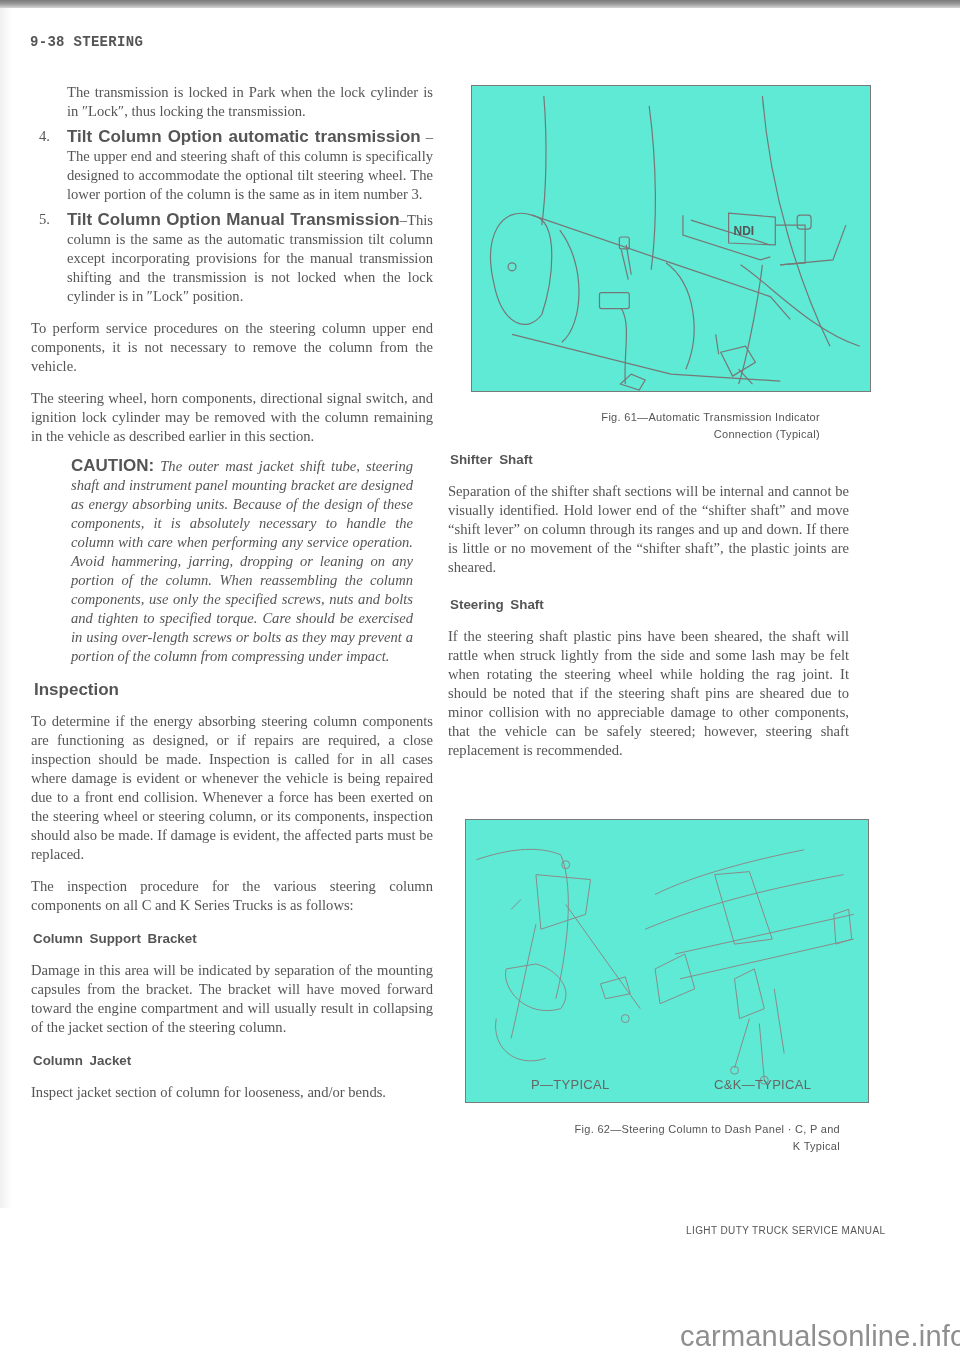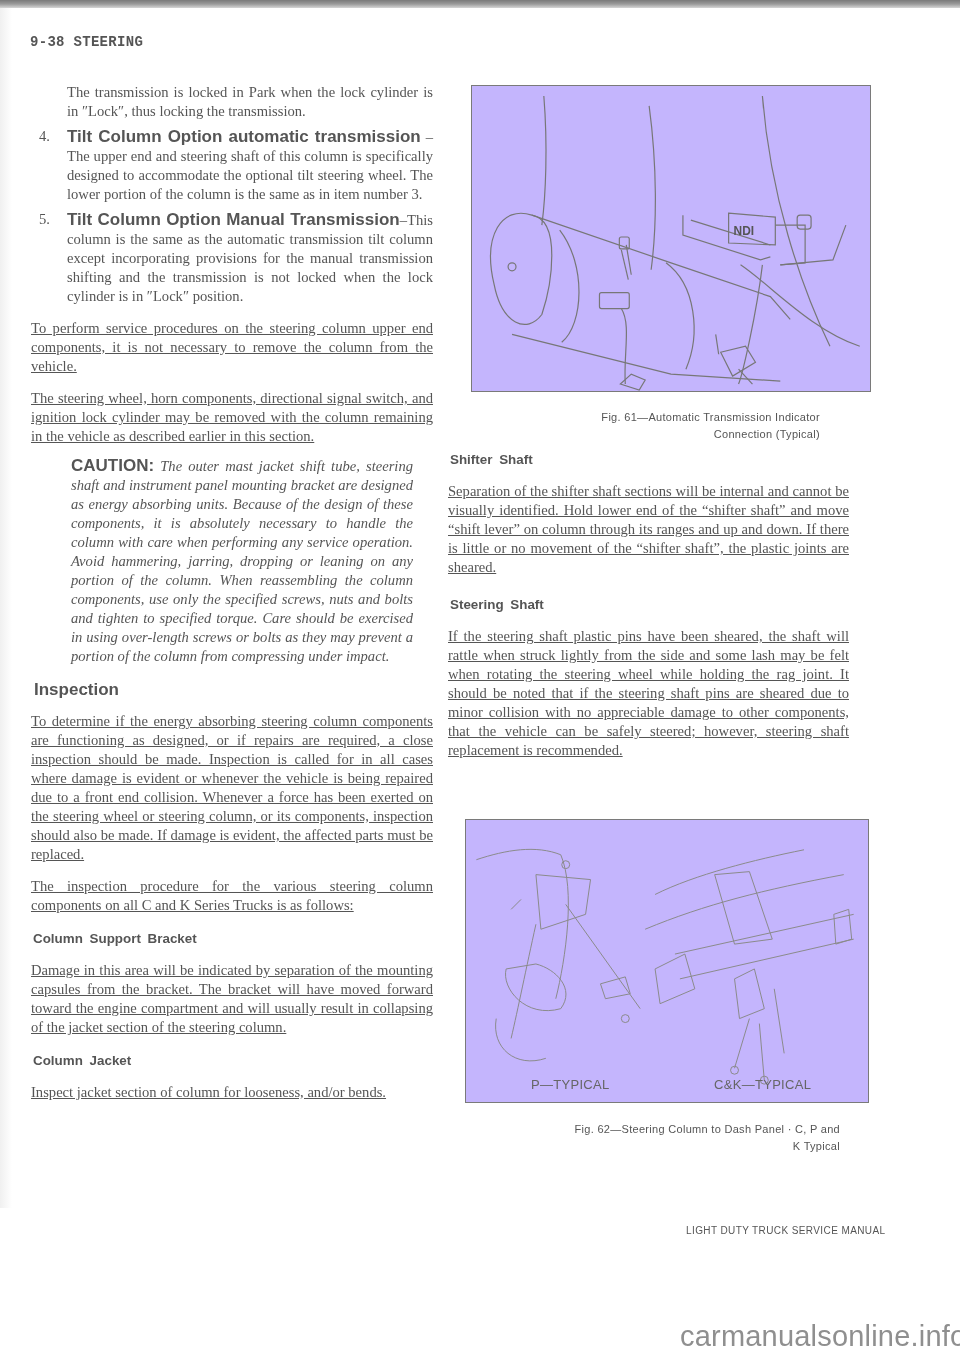--- a/index.html
+++ b/index.html
@@ -17,41 +17,41 @@
     background: linear-gradient(to right, #f0f0f0, #ffffff);
   }
   .page-header {
     position: absolute; left: 30px; top: 34px;
     font-family: Liberation Mono, monospace;
     font-weight: bold; font-size: 14px; color: #555; letter-spacing: 0.3px;
   }
   .col { position: absolute; font-size: 14.6px; line-height: 19px; text-align: justify; }
   .col-left { left: 31px; top: 83px; width: 402px; }
   .col-right { left: 448px; width: 401px; }
-  p { margin: 13px 0 6px 0; text-decoration: underline; }
+  p { margin: 13px 0 6px 0; }
   .item { display: flex; margin: 0 0 6px 0; }
   .item .num { width: 36px; flex: none; text-align: left; padding-left: 8px; box-sizing: border-box; }
   .item .txt { flex: 1; text-align: justify; }
   .item.noindent .txt { padding-left: 36px; }
   .b-sans {
     font-family: "Liberation Sans", "DejaVu Sans", sans-serif; font-weight: bold;
     font-size: 17px; color: #555;
   }
   .caution { margin: 10px 20px 14px 40px; text-align: justify; }
   .caution .body { font-style: italic; }
   h2.sec {
     font-family: "Liberation Sans", "DejaVu Sans", sans-serif; font-weight: bold;
     font-size: 17px; color: #555; margin: 8px 0 4px 3px;
   }
   h3.sub {
     font-family: "Liberation Sans", "DejaVu Sans", sans-serif; font-weight: bold;
     font-size: 13.4px; color: #555; margin: 14px 0 6px 2px; word-spacing: 3px;
   }
   .figure {
-    position: absolute; border: 1.5px solid #7a7a7a; background: #c4b5fd; box-sizing: border-box;
+    position: absolute; border: 1.5px solid #7a7a7a; background: #5eead4; box-sizing: border-box;
   }
   .fig61 { left: 471px; top: 85px; width: 400px; height: 307px; }
   .fig62 { left: 465px; top: 819px; width: 404px; height: 284px; }
   .figure svg { width: 100%; height: 100%; display: block; }
   .caption {
     position: absolute; text-align: right;
     font-family: "Liberation Sans", "DejaVu Sans", sans-serif;
     font-size: 11px; line-height: 17px; color: #555; letter-spacing: 0.3px;
   }
   .cap61 { left: 520px; top: 409px; width: 300px; }

